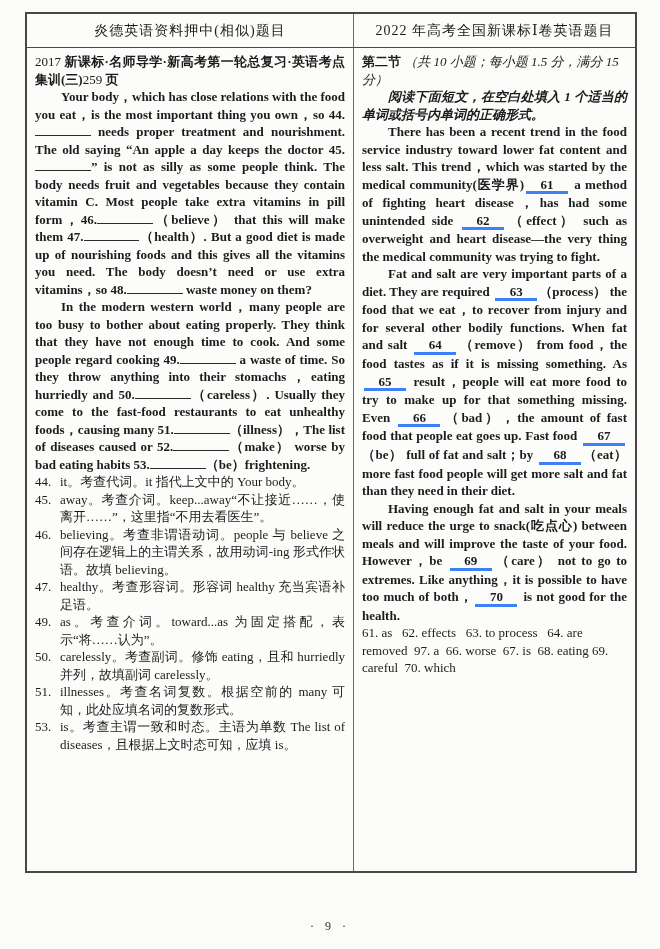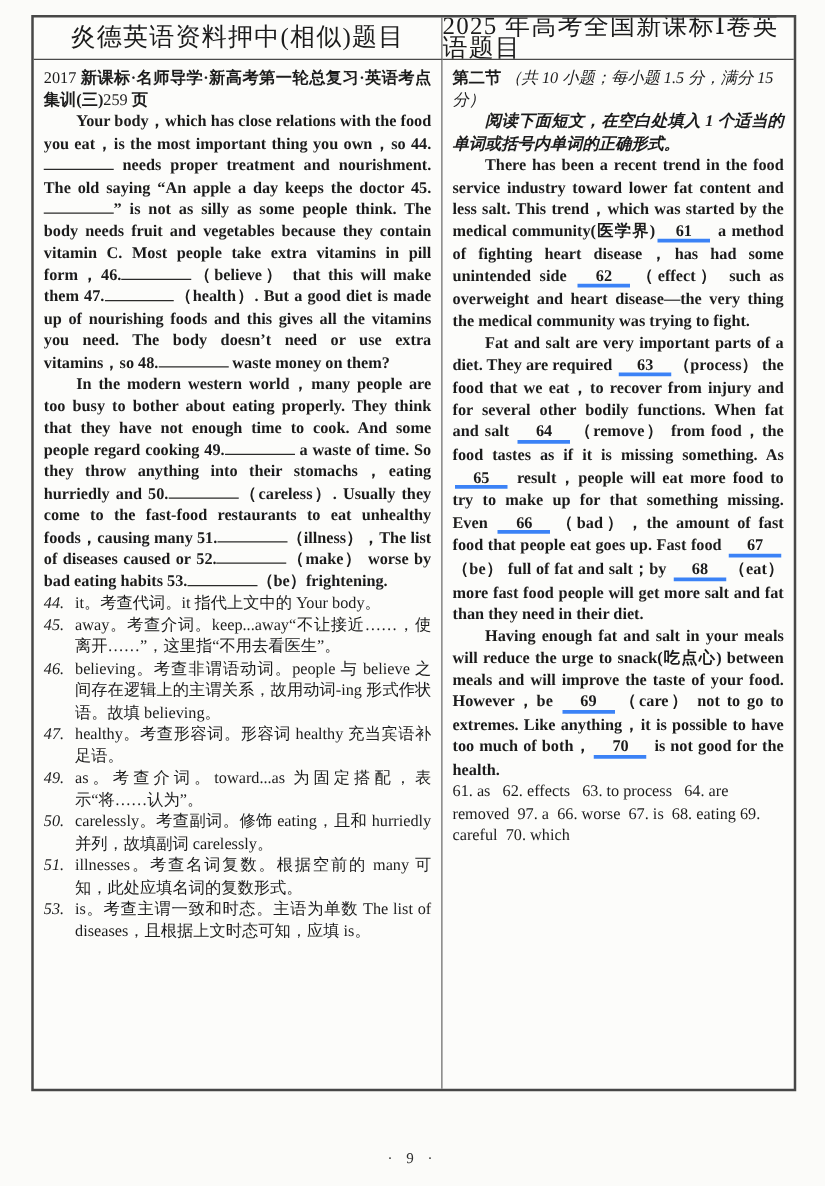--- a/index.html
+++ b/index.html
@@ -10,59 +10,59 @@
     font-size:13px;line-height:17.5px;
   }
   .doc-table{
     position:absolute;left:25px;top:12px;width:608px;height:857px;
     border:2px solid #474747;background:#fcfcfa;
     display:grid;grid-template-columns:327px 1fr;grid-template-rows:34px 1fr;
   }
   .cell{box-sizing:border-box;overflow:hidden;}
   .head{
     display:flex;align-items:center;justify-content:center;
-    font-size:20px;letter-spacing:1px;border-bottom:1px solid #4a4a4a;
+    font-size:14px;letter-spacing:1px;border-bottom:1px solid #4a4a4a;
   }
   .col-left{border-right:1px solid #6b6b6b;}
   .body-cell{padding:5px 8px 0 8px;text-align:justify;}
   .para{margin:0;font-weight:bold;}
   .ind{text-indent:2em;}
   .bold{font-weight:bold;}
   .kai{font-style:italic;}
   .source{text-align:justify;}
   .fill-line{
     display:inline-block;height:0.8em;border-bottom:1px solid #2a2a2a;
     vertical-align:baseline;
   }
   .blank{
     display:inline-block;min-width:42px;text-align:center;
     border-bottom:3px solid #3b82f6;line-height:1.05;margin:0 2px;
     text-indent:0;
   }
   .ans{display:flex;}
-  .ans .num{flex:0 0 25px;font-style:italic;}
+  .ans .num{flex:0 0 25px;}
   .ans .txt{flex:1;text-align:justify;}
   .heading{text-align:left;}
   .ansline{white-space:pre-wrap;text-align:left;}
   .pageno{
     position:absolute;left:0;right:0;top:918px;text-align:center;
     font-size:12px;color:#2e2e2e;letter-spacing:4px;
   }
 </style>
 </head>
 <body>
 
 <div class="doc-table">
 
   <div class="cell head col-left">
     <span>炎德英语资料押中(相似)题目</span>
   </div>
 
   <div class="cell head">
-    <span>2025 年高考全国新课标Ⅰ卷英语题目</span>
+    <span>2022 年高考全国新课标Ⅰ卷英语题目</span>
   </div>
 
   <div class="cell body-cell col-left">
     <div class="source"><span>2017 </span><span class="bold">新课标·名师导学·新高考第一轮总复习·英语考点集训(三)</span><span>259 </span><span class="bold">页</span></div>
     <div>
         <div class="para ind"><span>Your body，which has close relations with the food you eat，is the most important thing you own，so 44.</span><span class="fill-line" style="width: 4.3em;"></span><span> needs proper treatment and nourishment. The old saying “An apple a day keeps the doctor 45.</span><span class="fill-line" style="width: 4.3em;"></span><span>” is not as silly as some people think. The body needs fruit and vegetables because they contain vitamin C. Most people take extra vitamins in pill form，46.</span><span class="fill-line" style="width: 4.3em;"></span><span>（believe） that this will make them 47.</span><span class="fill-line" style="width: 4.3em;"></span><span>（health）. But a good diet is made up of nourishing foods and this gives all the vitamins you need. The body doesn’t need or use extra vitamins，so 48.</span><span class="fill-line" style="width: 4.3em;"></span><span> waste money on them?</span></div>
         <div class="para ind"><span>In the modern western world，many people are too busy to bother about eating properly. They think that they have not enough time to cook. And some people regard cooking 49.</span><span class="fill-line" style="width: 4.3em;"></span><span> a waste of time. So they throw anything into their stomachs，eating hurriedly and 50.</span><span class="fill-line" style="width: 4.3em;"></span><span>（careless）. Usually they come to the fast-food restaurants to eat unhealthy foods，causing many 51.</span><span class="fill-line" style="width: 4.3em;"></span><span>（illness），The list of diseases caused or 52.</span><span class="fill-line" style="width: 4.3em;"></span><span>（make） worse by bad eating habits 53.</span><span class="fill-line" style="width: 4.3em;"></span><span>（be）frightening.</span></div>
       </div>
     <div>
         <div class="ans">

